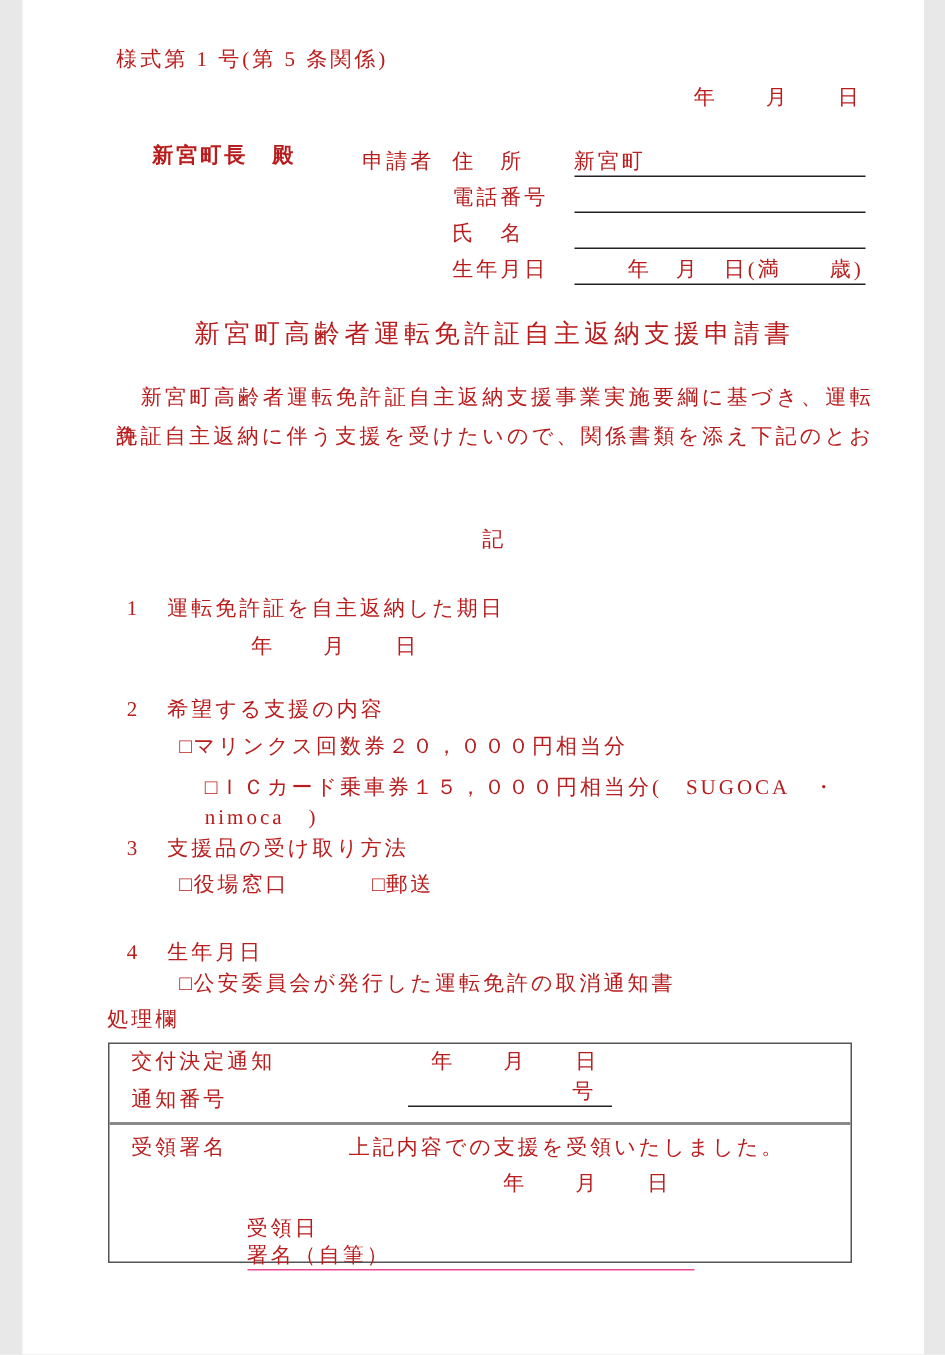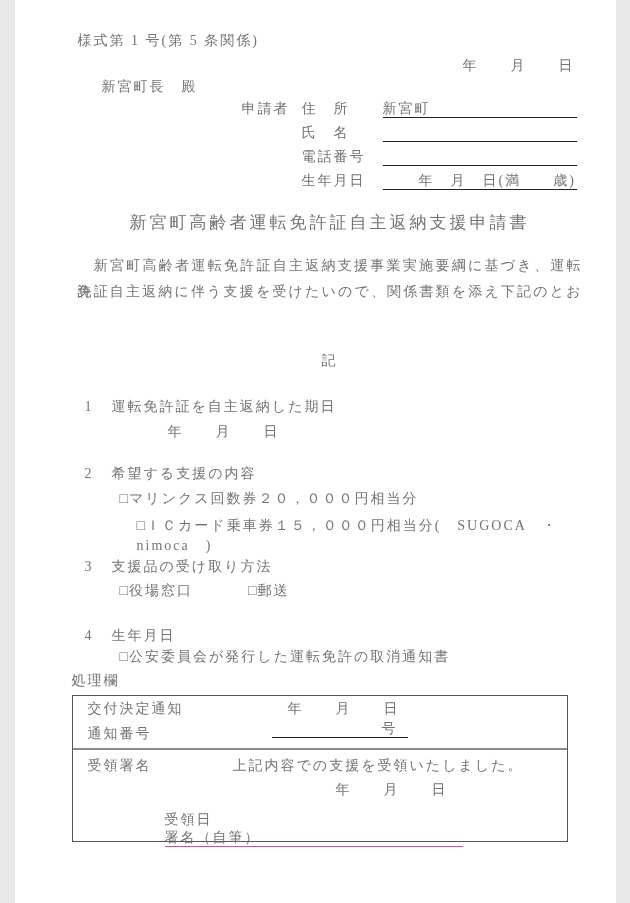--- a/index.html
+++ b/index.html
@@ -2,30 +2,30 @@
 <html><head>
 <meta charset="utf-8">
 <style>
   html,body{margin:0;padding:0;background:#e8e8e8;}
   .page{
     position:relative;
     width:601px;height:903px;
     margin:0 auto;
     background:#ffffff;
     font-family:"Liberation Serif","DejaVu Serif",serif;
-    color:#737373;
+    color:#b91c1c;
     font-size:14px;
     letter-spacing:2px;
     line-height:20px;
     overflow:hidden;
   }
   .abs{position:absolute;}
   .form-number{left:63px;top:31px;}
   .top-date{left:448px;top:56px;}
-  .addressee{left:87px;top:77px;}
+  .addressee{left:87px;top:95px;font-weight:bold;}
 
   .applicant{left:227px;top:99px;}
   .app-row{display:flex;align-items:center;margin-bottom:5px;height:19px;}
   .app-who{width:60px;}
   .app-label{width:81px;}
   .app-value{width:194px;height:19px;border-bottom:1px solid #222;box-sizing:border-box;}
   .app-value.birth{padding-left:36px;}
 
   .title{left:0;top:213px;width:630px;text-align:center;font-size:17px;letter-spacing:3px;}
 
@@ -68,26 +68,26 @@
   <div class="abs addressee">新宮町長　殿</div>
 
   <div class="abs applicant">
     <div class="app-row">
       <span class="app-who">申請者</span>
       <span class="app-label">住　所</span>
       <span class="app-value">新宮町</span>
     </div>
     <div class="app-row">
       <span class="app-who"></span>
-      <span class="app-label">氏　名</span>
+      <span class="app-label">電話番号</span>
       <span class="app-value"></span>
     </div>
     <div class="app-row">
       <span class="app-who"></span>
-      <span class="app-label">電話番号</span>
+      <span class="app-label">氏　名</span>
       <span class="app-value"></span>
     </div>
     <div class="app-row">
       <span class="app-who"></span>
       <span class="app-label">生年月日</span>
       <span class="app-value birth">年　月　日(満　　歳)</span>
     </div>
   </div>
 
   <div class="abs title">新宮町高齢者運転免許証自主返納支援申請書</div>

